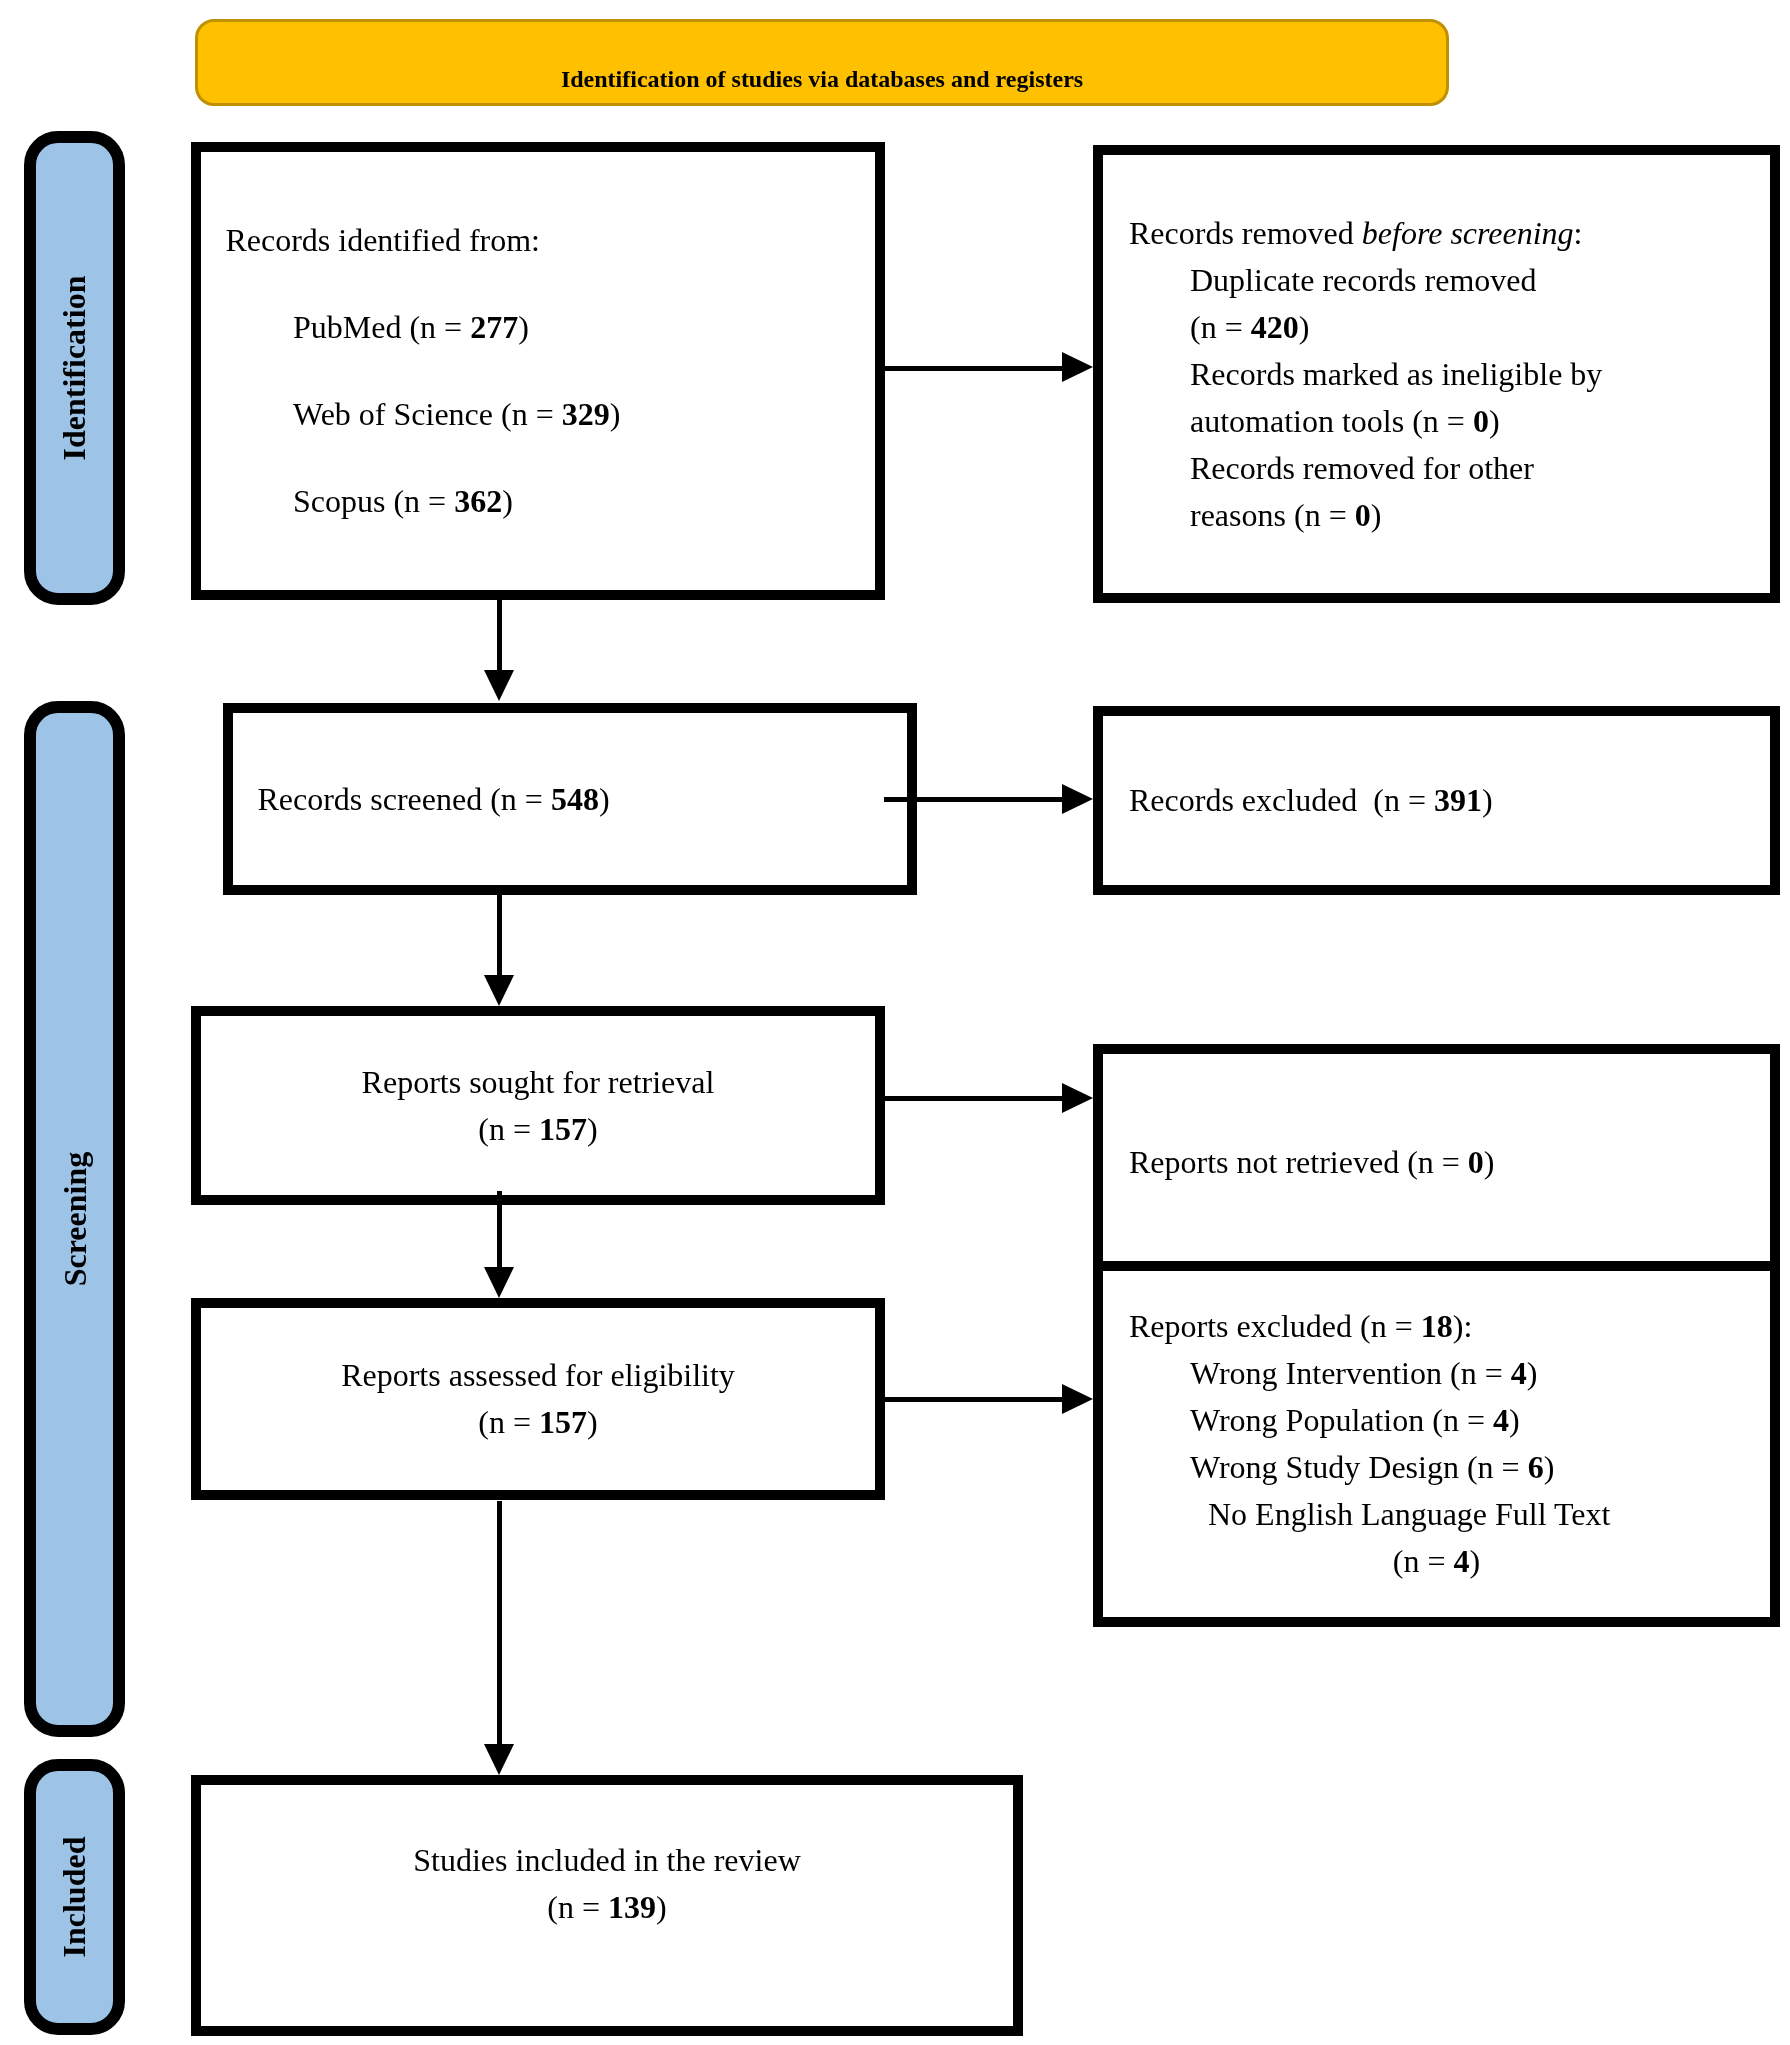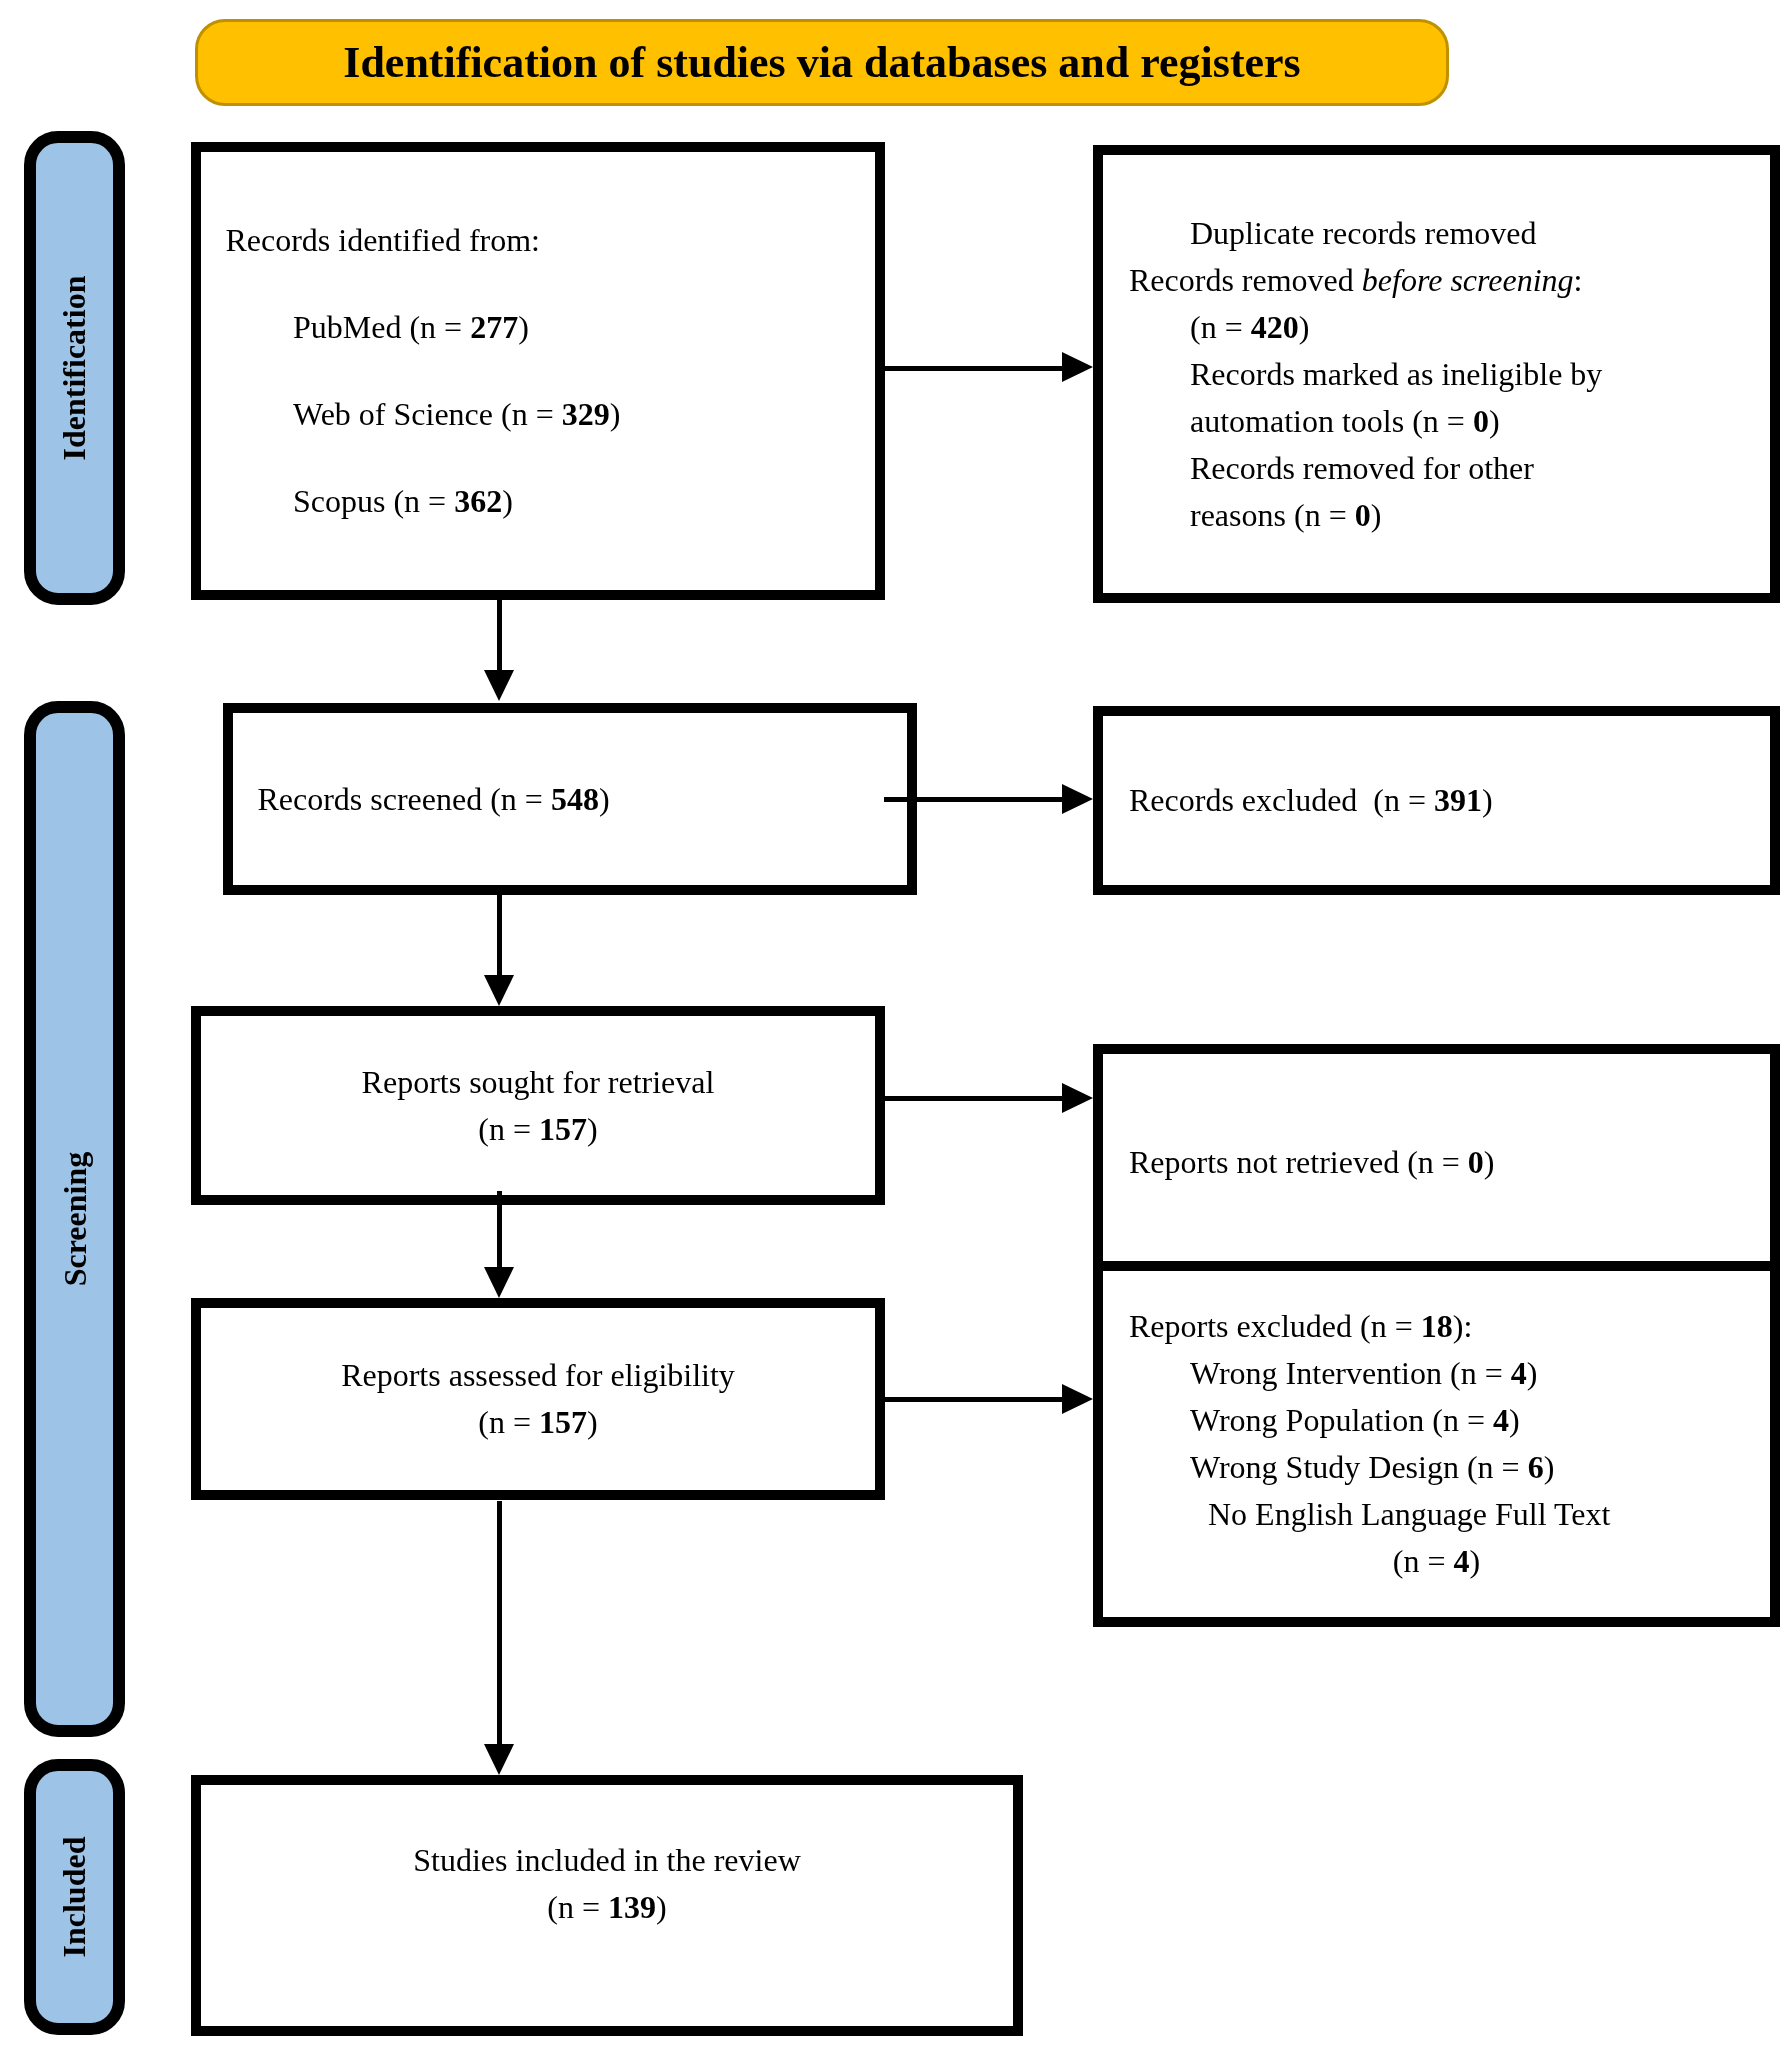--- a/index.html
+++ b/index.html
@@ -3,23 +3,23 @@
 <meta charset="utf-8">
 <style>
   html,body{margin:0;padding:0;background:#ffffff;}
   .page{
     position:relative;width:1790px;height:2046px;background:#ffffff;
     font-family:"Liberation Serif","DejaVu Serif",serif;color:#000000;
     font-size:32px;line-height:47px;overflow:hidden;
   }
   .banner{
     position:absolute;left:195px;top:19px;width:1254px;height:87px;
-    background:#FFC000;border:3.7px solid #BF9000;border-radius:30px;
-    box-sizing:border-box;display:flex;align-items:center;justify-content:center;
-    font-weight:bold;font-size:44px;
+    background:#FFC000;border:3.7px solid #BF9000;border-radius:19px;
+    box-sizing:border-box;display:flex;align-items:flex-end;justify-content:center;
+    font-weight:bold;font-size:24px;
   }
   .stage{
     position:absolute;left:24.4px;width:101px;background:#9DC3E6;
     border:12.2px solid #000000;border-radius:34px;box-sizing:border-box;
     display:flex;align-items:center;justify-content:center;overflow:visible;
   }
   .stage .rot{
     transform:rotate(-90deg);white-space:nowrap;flex-shrink:0;
     font-weight:bold;font-size:32px;line-height:32px;
   }
@@ -79,25 +79,25 @@
     </div>
     <div class="line pad-sub">
       <span>Web of Science (n = </span><b>329</b><span>)</span>
     </div>
     <div class="line pad-sub">
       <span>Scopus (n = </span><b>362</b><span>)</span>
     </div>
   </div>
 
   <div class="box leftalign" style="left:1093px;top:145px;width:687px;height:458px;">
+    <div class="line rpad-main">
+      <span>Records removed </span><i>before screening</i><span>:</span>
+    </div>
     <div class="line rpad-sub">
       <span>Duplicate records removed</span><b></b><span></span>
-    </div>
-    <div class="line rpad-main">
-      <span>Records removed </span><i>before screening</i><span>:</span>
     </div>
     <div class="line rpad-sub">
       <span>(n = </span><b>420</b><span>)</span>
     </div>
     <div class="line rpad-sub">
       <span>Records marked as ineligible by</span><b></b><span></span>
     </div>
     <div class="line rpad-sub">
       <span>automation tools (n = </span><b>0</b><span>)</span>
     </div>

